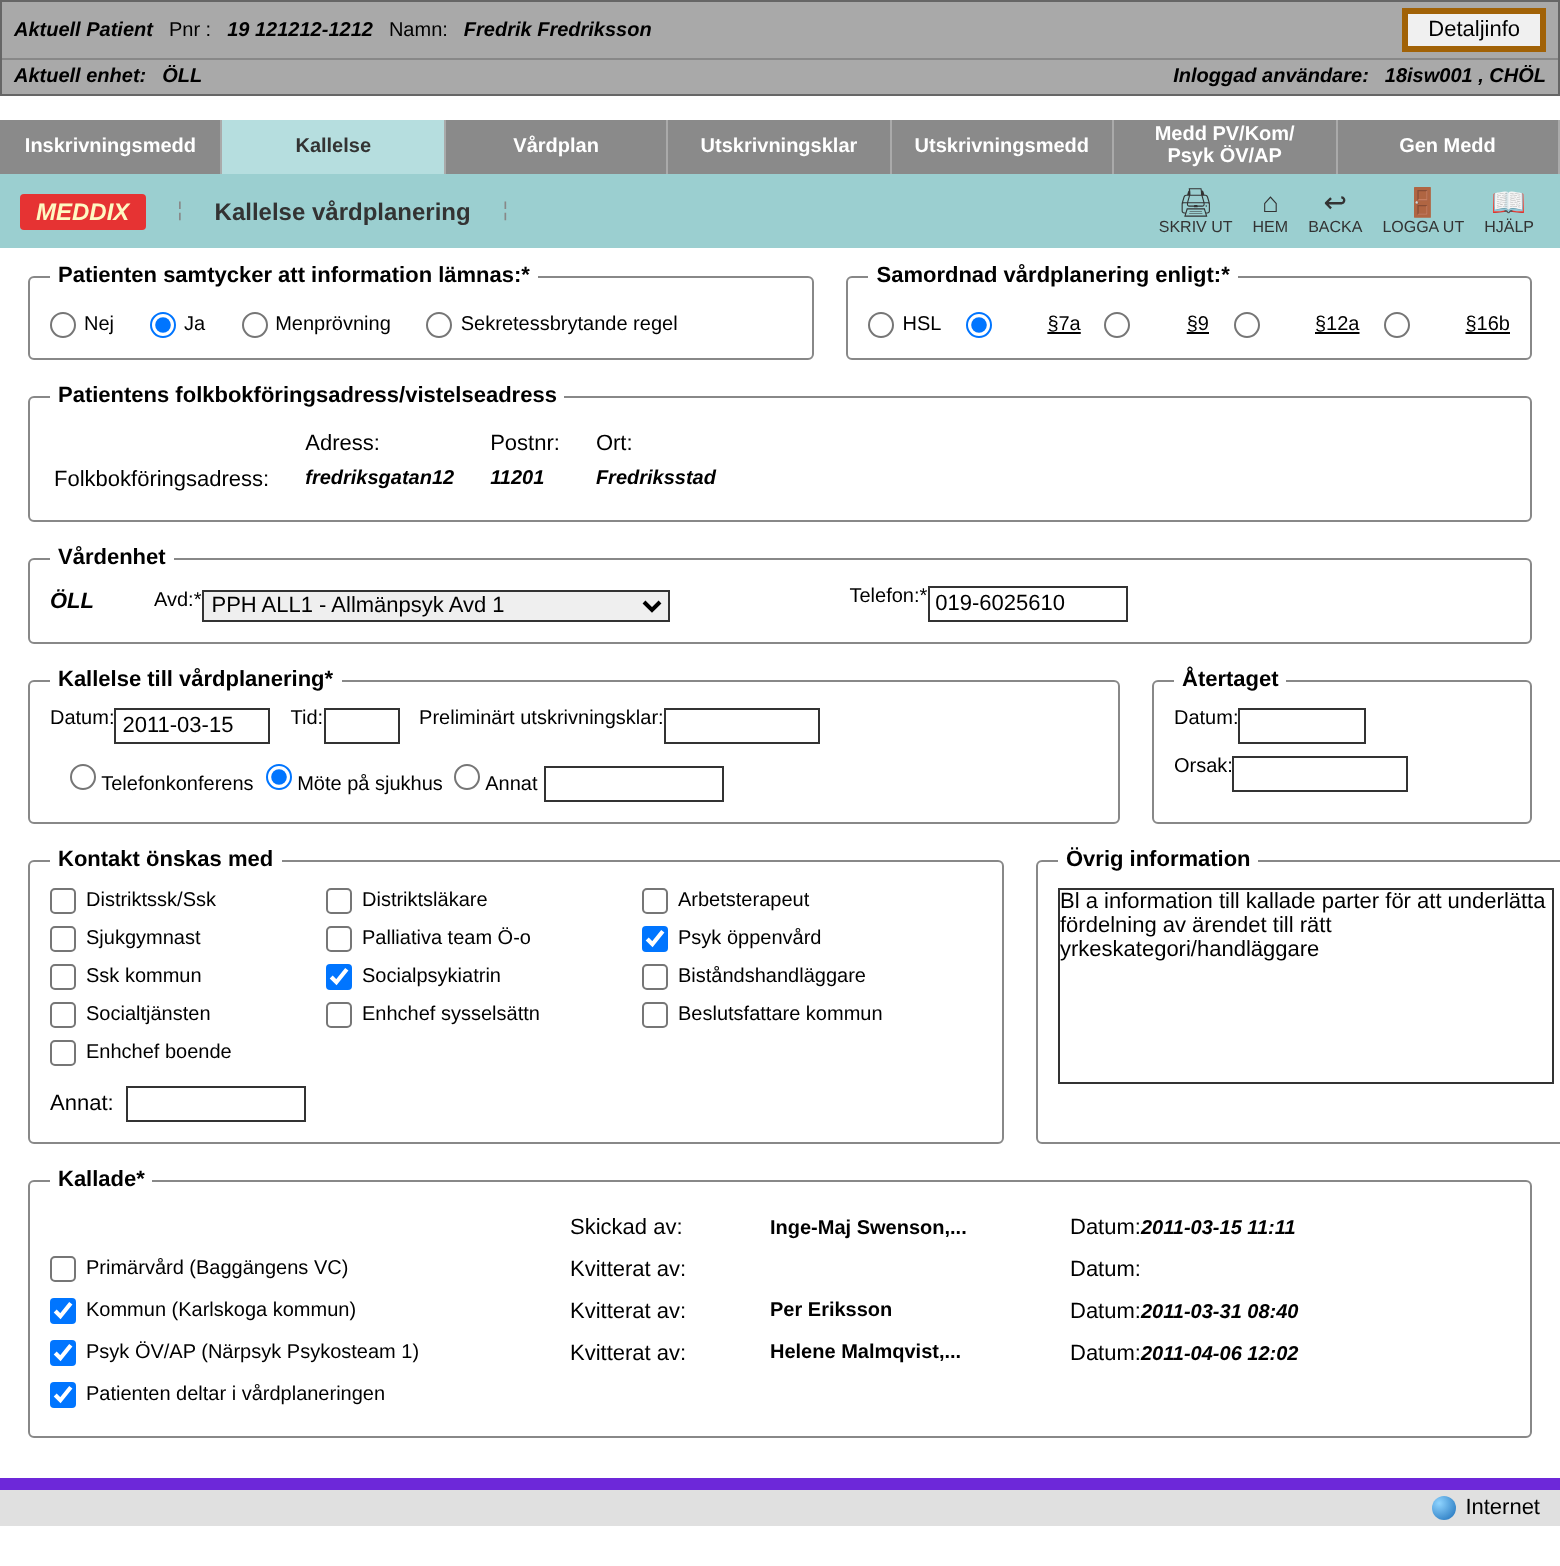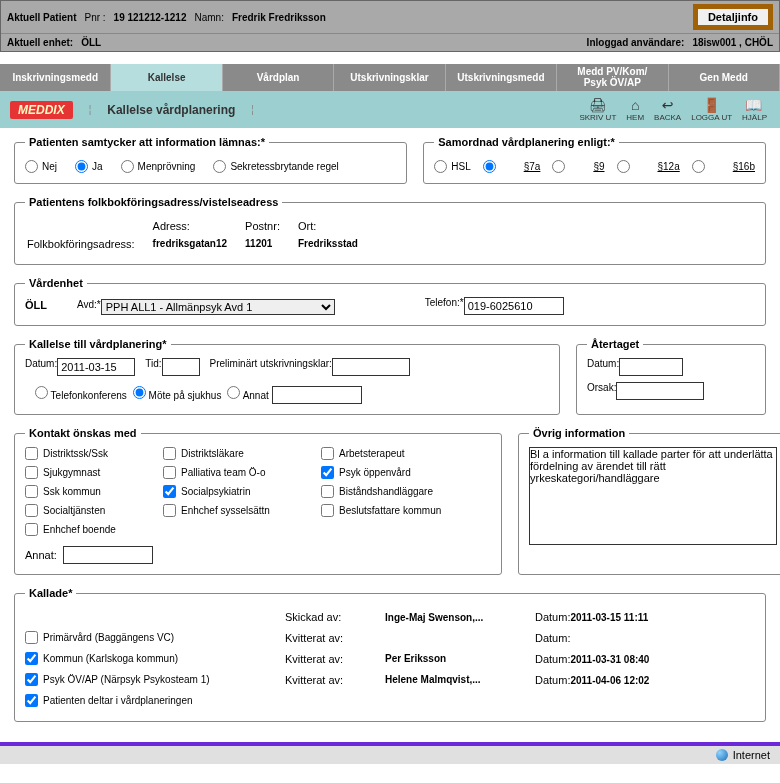--- a/index.html
+++ b/index.html
@@ -1,22 +1,22 @@
 <!DOCTYPE html>
 <html><head>
 <meta charset="utf-8">
 <style>
 * { box-sizing: border-box; margin: 0; padding: 0; }
 body { font-family: Verdana, Arial, sans-serif; font-size: 10px; background: #fff; width: 780px; }
 .topbar { background: #a9a9a9; border: 1px solid #666; }
 .topbar-row { display: flex; align-items: center; padding: 3px 6px; gap: 8px; }
 .topbar-row:first-child { border-bottom: 1px solid #888; }
-.bold { font-weight: bold; }
+.bold { font-weight: bold; font-style: italic; }
 .spacer { flex: 1; }
-.btn-detalj { background: #f0f0f0; border: 5px solid #a16207; padding: 2px 10px; font-size: 11px; font-weight: bold; cursor: pointer; }
+.btn-detalj { background: #f0f0f0; border: 3px solid #a16207; padding: 2px 10px; font-size: 11px; font-weight: normal; cursor: pointer; }
 .tabs { display: flex; background: #999; margin-top: 12px; }
 .tab { flex: 1; text-align: center; padding: 8px 4px; background: #8a8a8a; color: #fff; font-size: 10px; font-weight: bold; border-right: 1px solid #aaa; cursor: pointer; }
 .tab.active { background: #b6dedf; color: #333; }
 .pillbar { background: #9bcfd0; display: flex; align-items: center; padding: 6px 10px; gap: 12px; }
 .meddix { background: #e63333; color: #fef9c3; font-weight: bold; font-style: italic; padding: 2px 8px; font-size: 12px; border-radius: 2px; }
 .pilltitle { font-weight: bold; color: #333; font-size: 12px; }
 .iconbtns { display: flex; gap: 4px; }
 .iconbtn { display: flex; flex-direction: column; align-items: center; color: #333; font-size: 8px; cursor: pointer; padding: 0 3px; }
 .iconbtn .ic { font-size: 14px; }
 .content { padding: 8px 14px; }
@@ -34,21 +34,21 @@
 .sublabel { font-size: 10px; display: block; margin-bottom: 2px; }
 .subcol { display: flex; flex-direction: row; }
 .addr-row td { padding: 2px 16px 2px 0; vertical-align: top; }
 .checkgrid { display: grid; grid-template-columns: 130px 150px 170px; gap: 6px 8px; }
 .checkgrid label { display: flex; align-items: center; gap: 5px; }
 .kallade-row { display: flex; align-items: center; padding: 4px 0; }
 .kallade-left { width: 260px; display: flex; align-items: center; gap: 5px; }
 .kallade-mid { width: 100px; }
 .kallade-name { width: 150px; font-weight: bold; }
 .kallade-date { }
-.statusbar { background: #e0e0e0; border-top: 4px solid #6d28d9; padding: 3px 10px; display: flex; justify-content: flex-end; align-items: center; gap: 5px; font-size: 11px; }
+.statusbar { background: #e0e0e0; border-top: 6px solid #6d28d9; padding: 3px 10px; display: flex; justify-content: flex-end; align-items: center; gap: 5px; font-size: 11px; }
 .globe { width: 12px; height: 12px; background: radial-gradient(circle at 30% 30%, #8fd4ff, #1a6db8); border-radius: 50%; display: inline-block; }
 .sep { color: #888; margin: 0 4px; }
 .under { text-decoration: underline; margin-left: 24px; }
 </style>
 </head>
 <body>
 
 <div class="topbar">
   <div class="topbar-row">
     <span class="bold">Aktuell Patient</span>

